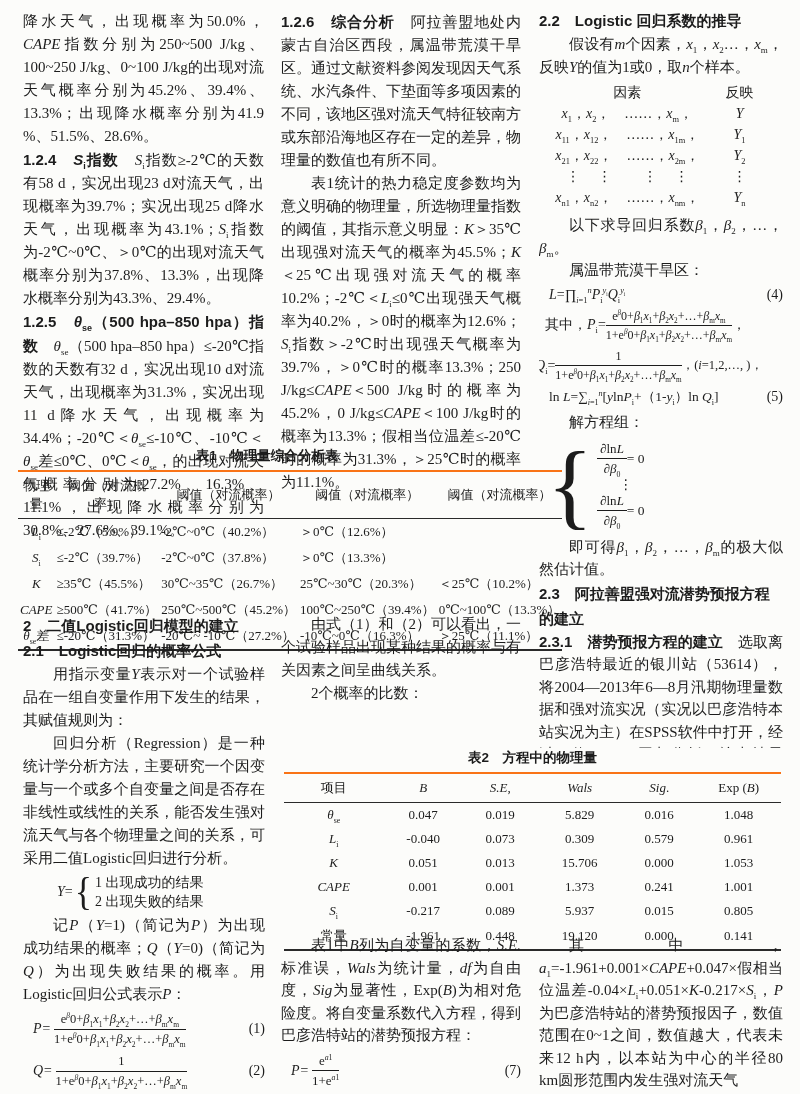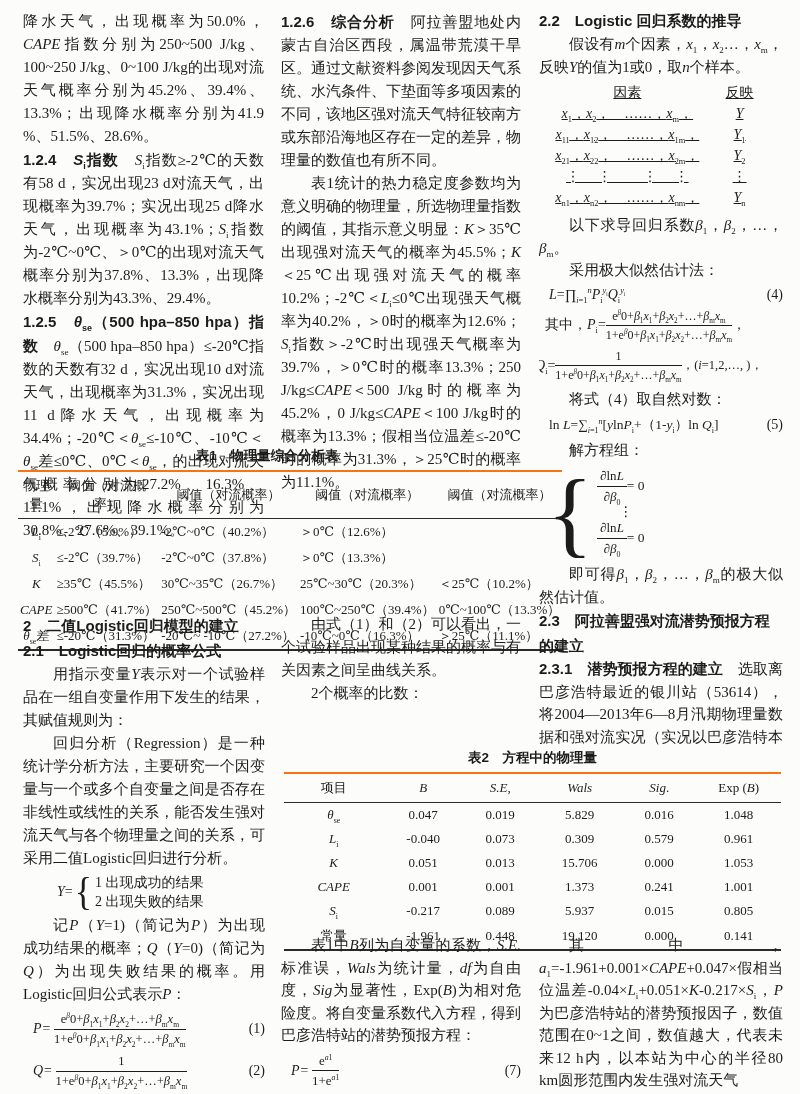--- a/index.html
+++ b/index.html
@@ -27,21 +27,21 @@
              font-weight:bold;font-size:13.5px;margin:0 0 5px;}
   table.datatable{border-collapse:collapse;width:100%;font-size:13px;
                   border-top:2px solid #f97316;border-bottom:2px solid #2a2a2a;}
   table.datatable thead tr{border-bottom:1px solid #2a2a2a;}
   table.datatable th{font-weight:normal;padding:5px 2px;text-align:center;}
   table.datatable td{padding:4px 2px;}
   #t1 td{text-align:left;}
   #t1 td:first-child{text-align:center;}
   #t2 th,#t2 td{text-align:center;}
   table.ftable{width:92%;margin:4px auto 6px;font-size:14px;border-collapse:collapse;}
-  table.ftable td,table.ftable th{padding:1.5px 0;font-weight:normal;text-align:center;text-decoration:underline;}
+  table.ftable td,table.ftable th{padding:1.5px 0;font-weight:normal;text-align:center;}
   .system{display:flex;align-items:center;margin:6px 0 6px 8px;}
   .system .brace2{font-size:96px;line-height:0.85;font-weight:300;margin-right:4px;}
   .system .rows{display:flex;flex-direction:column;font-size:13.5px;}
   .sysrow{display:flex;align-items:center;}
   .sysdots{text-align:left;padding-left:22px;line-height:14px;}
   .small-eq .frac{font-size:12px;}
 </style>
 </head>
 <body>
 
@@ -267,42 +267,41 @@
           <td>⋮　 ⋮　　 ⋮　 ⋮</td>
           <td>⋮</td>
         </tr>
         <tr>
           <td><i>x</i><sub>n1</sub>，<i>x</i><sub>n2</sub>，　……，<i>x</i><sub>nm</sub>，</td>
           <td><i>Y</i><sub>n</sub></td>
         </tr>
       </tbody>
     </table>
     <p class="p" style="line-height:22.5px;">以下求导回归系数<i>β</i><sub>1</sub>，<i>β</i><sub>2</sub>，…，<i>β</i><sub>m</sub>。</p>
-    <p class="p" style="line-height:22.5px;">采用极大似然估计法：</p>
+    <p class="p" style="line-height:22.5px;">属温带荒漠干旱区：</p>
     <div class="eq">
       <span><i>L</i>=∏<sub><i>i</i>=1</sub><sup><i>n</i></sup><i>P</i><sub>i</sub><sup><i>y</i><sub>i</sub></sup><i>Q</i><sub>i</sub><sup><i>y</i><sub>i</sub></sup></span>
       <span class="eqno">(4)</span>
     </div>
     <div class="eq small-eq" style="margin-left:6px;">
       <span>其中，<i>P</i><sub>i</sub>=</span>
       <span class="frac">
         <span class="num">e<sup><i>β</i></sup>0+<i>β</i><sub>1</sub><i>x</i><sub>1</sub>+<i>β</i><sub>2</sub><i>x</i><sub>2</sub>+…+<i>β</i><sub>m</sub><i>x</i><sub>m</sub></span>
         <span class="den">1+e<sup><i>β</i></sup>0+<i>β</i><sub>1</sub><i>x</i><sub>1</sub>+<i>β</i><sub>2</sub><i>x</i><sub>2</sub>+…+<i>β</i><sub>m</sub><i>x</i><sub>m</sub></span>
       </span>
       <span>，</span>
     </div>
     <div class="eq small-eq" style="margin-left:-4px;">
       <span><i>Q</i><sub>i</sub>=</span>
       <span class="frac">
         <span class="num">1</span>
         <span class="den">1+e<sup><i>β</i></sup>0+<i>β</i><sub>1</sub><i>x</i><sub>1</sub>+<i>β</i><sub>2</sub><i>x</i><sub>2</sub>+…+<i>β</i><sub>m</sub><i>x</i><sub>m</sub></span>
       </span>
       <span style="font-size:12.5px;">，(<i>i</i>=1,2,…, )，</span>
     </div>
-    <p class="p" style="line-height:22.5px;">将式（4）取自然对数：</p>
     <div class="eq" style="font-size:13.5px;">
       <span>ln <i>L</i>=∑<sub><i>i</i>=1</sub><sup><i>n</i></sup>[<i>y</i>ln<i>P</i><sub>i</sub>+（1-<i>y</i><sub>i</sub>）ln <i>Q</i><sub>i</sub>]</span>
       <span class="eqno">(5)</span>
     </div>
     <p class="p" style="line-height:22.5px;">解方程组：</p>
     <div class="system">
       <span class="brace2">{</span>
       <div class="rows">
         <div class="sysrow">
           <span class="frac" style="font-size:13px;">

